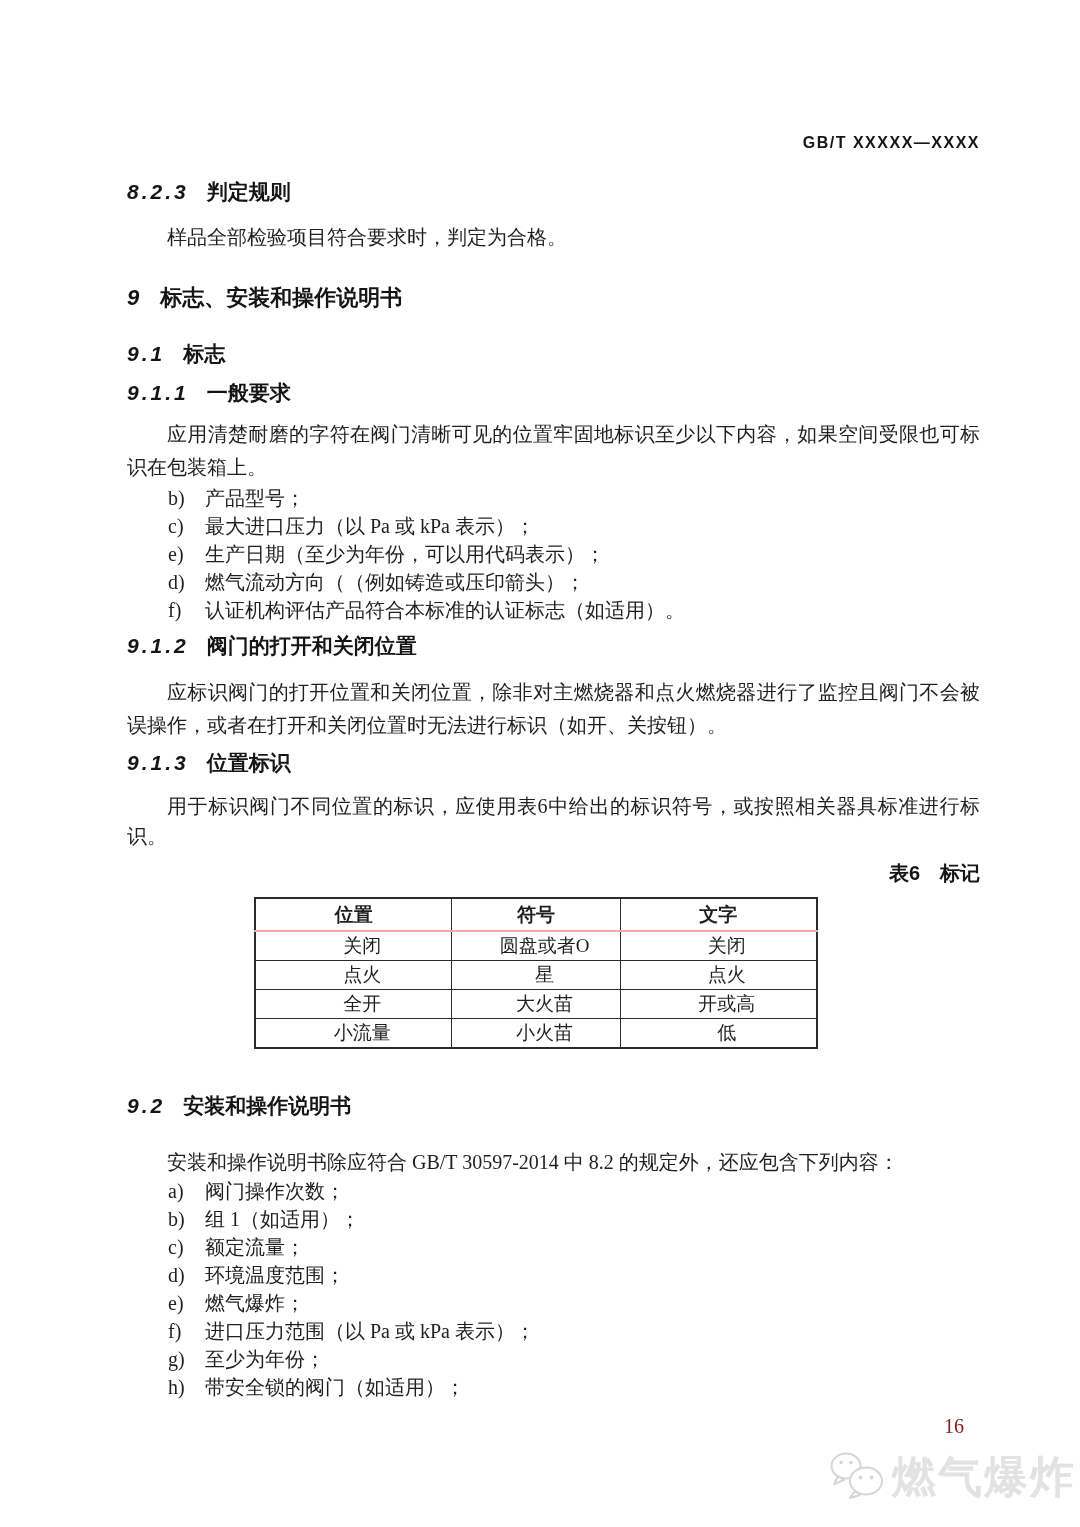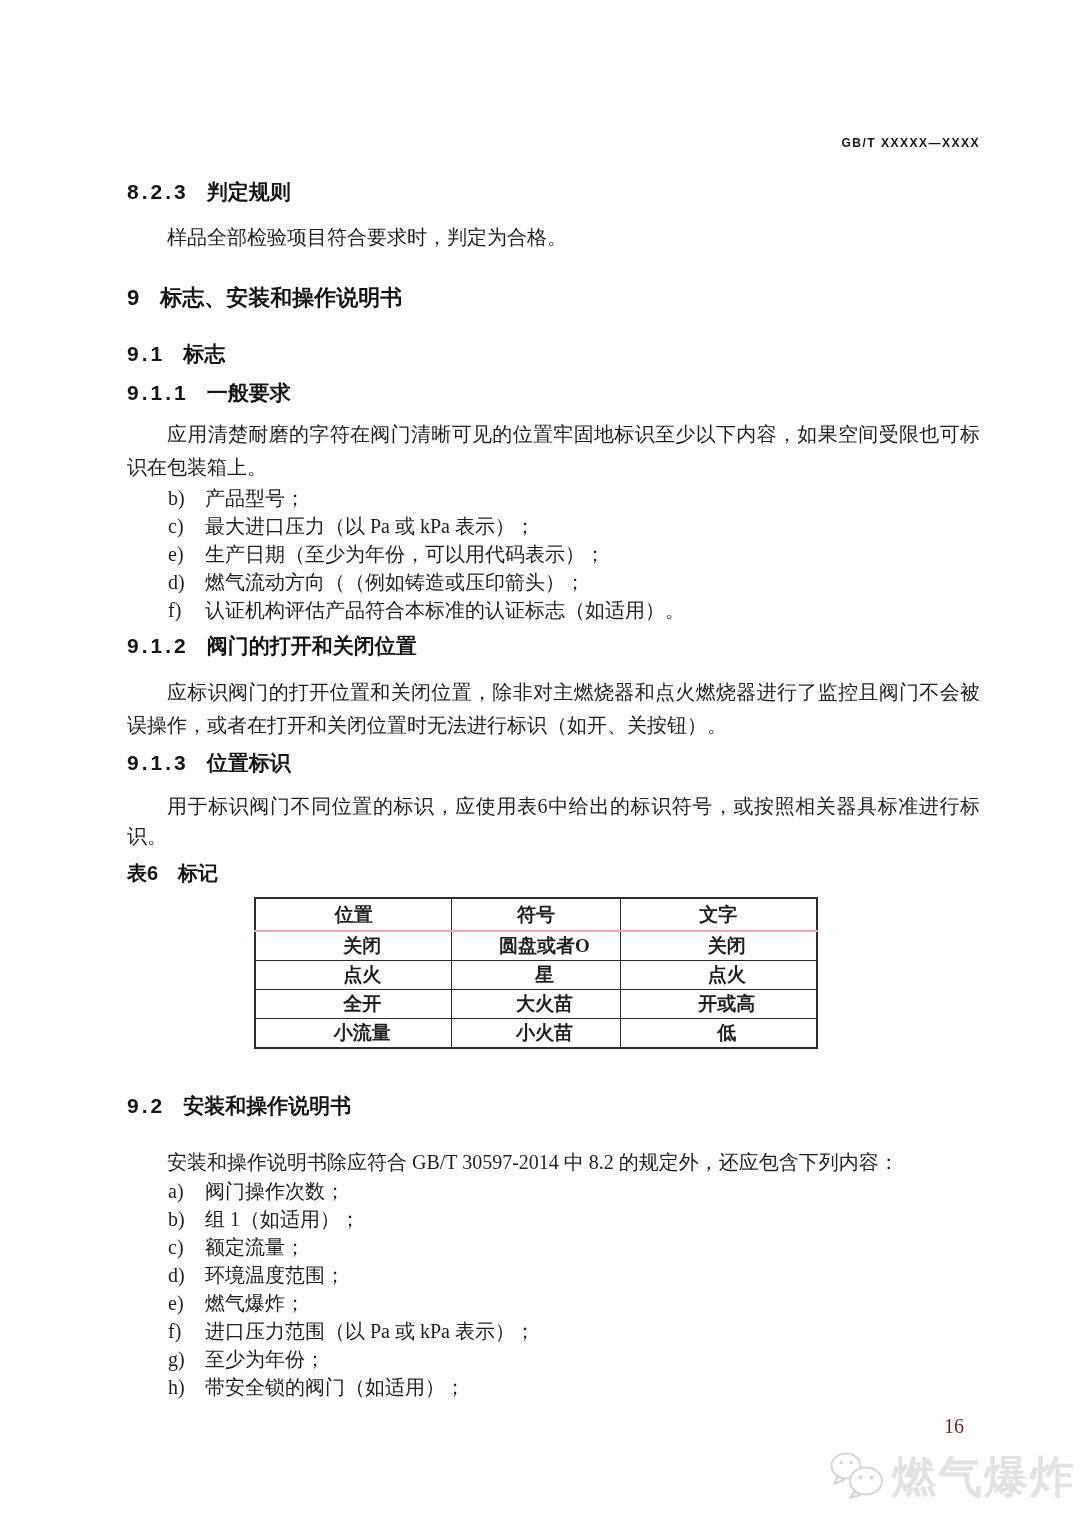--- a/index.html
+++ b/index.html
@@ -11,31 +11,31 @@
     box-sizing:border-box;
     padding:133px 100px 0 127px;
     font-family:"Liberation Serif", serif;
     color:#1f1f1f;
     overflow:hidden;
   }
   .doc-code {
     text-align:right;
     font-family:"Liberation Sans", sans-serif;
     font-weight:600;
-    font-size:12px;
+    font-size:16px;
     line-height:20px;
     letter-spacing:1.5px;
     color:#161616;
   }
   .h {
     font-family:"Liberation Sans", sans-serif;
     font-weight:700;
     color:#151515;
   }
-  .hnum { letter-spacing:3px; margin-right:18px; }
+  .hnum { letter-spacing:3px; margin-right:18px;font-style:italic; }
   .h1 { font-size:22px; line-height:28px; margin:32px 0 0 0; }
   .h2 { font-size:21px; line-height:26px; margin:29px 0 0 0; }
   .h3 { font-size:21px; line-height:26px; margin:13px 0 0 0; }
   .h-823 { margin-top:26px; }
   .h-912 { margin-top:9px; }
   .h-913 { margin-top:8px; }
   .h-92  { margin-top:44px; }
   .para {
     font-size:20px;
     line-height:33px;
@@ -55,21 +55,21 @@
   .list-911 { margin-top:6px; }
   .list-92  { margin-top:4px; }
   ul.doc-list li {
     font-size:20px;
     line-height:28px;
     padding-left:41px;
   }
   .li-label { display:inline-block; width:37px; }
   .table-caption {
     margin-top:10px;
-    text-align:left;
+    text-align:right;
     font-family:"Liberation Sans", sans-serif;
     font-weight:700;
     font-size:20px;
     line-height:24px;
     color:#151515;
   }
   table.std-table {
     margin:12px 0 0 127px;
     width:564px;
     border-collapse:collapse;
@@ -83,21 +83,21 @@
     padding:0;
   }
   table.std-table th {
     font-family:"Liberation Sans", sans-serif;
     font-weight:700;
     height:31px;
     border-bottom:2px solid #fca5a5;
   }
   table.std-table td {
     font-family:"Liberation Serif", serif;
-    font-weight:700;
+    font-weight:400;
     height:28px;
     padding-left:17px;
   }
   .col-1 { width:35%; } .col-2 { width:30%; } .col-3 { width:35%; }
   .page-number {
     position:absolute;
     top:1398px; right:116px;
     font-size:20px;
     color:#7f1d1d;
     margin-top:17px;

